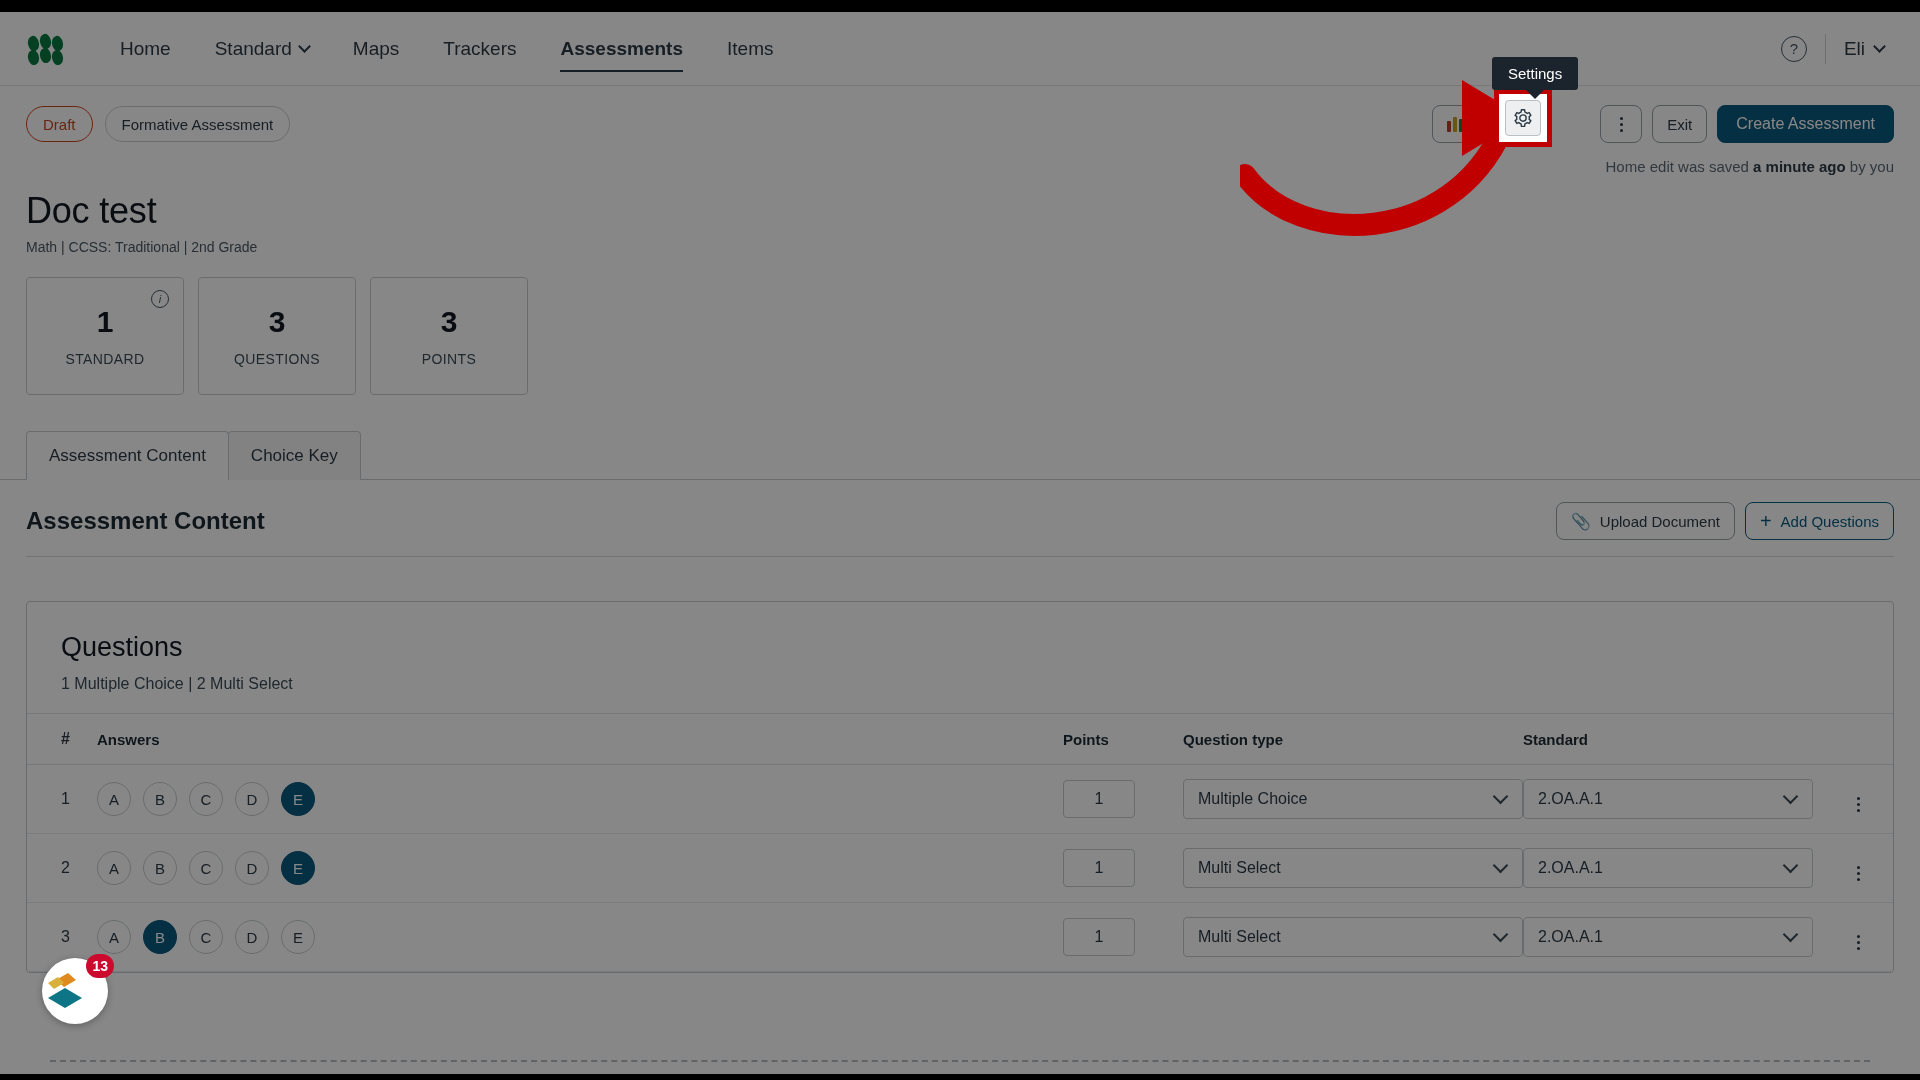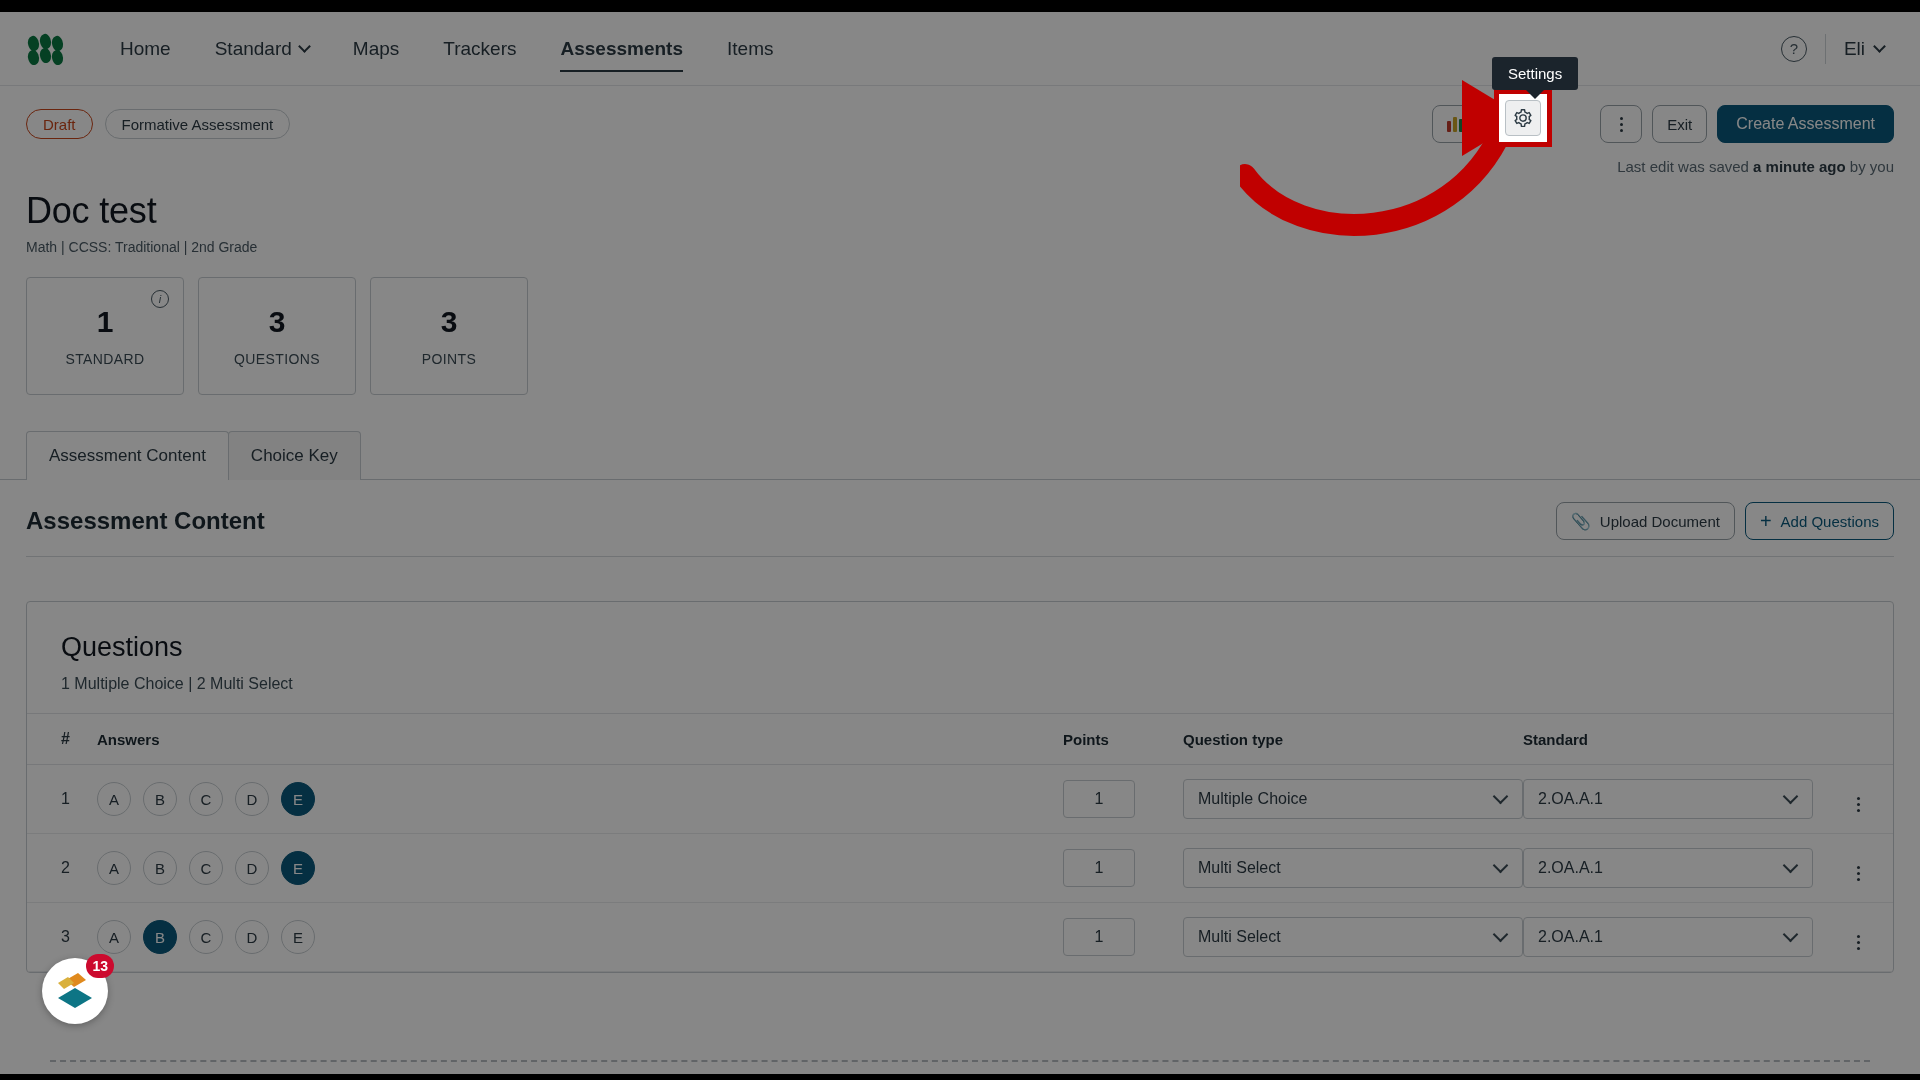--- a/index.html
+++ b/index.html
@@ -64,21 +64,21 @@
   .user { display:flex; align-items:center; gap:10px; font-size:19px; color:#2d3b45; }
 
   
   .actionbar {
     position:relative; height: 76px;
     display:flex; align-items:center; padding: 0 26px;
   }
   .pill {
     border-radius: 18px; padding: 6px 16px; font-size: 15px;
     border: 1px solid #c7cdd1; color:#2d3b45; background:#fff;
-    display:inline-flex; align-items:center; height:30px;
+    display:inline-flex; align-items:center; height:36px;
   }
   .pill.draft { border-color:#c9471c; color:#c9471c; margin-right: 12px; }
   .actions { margin-left:auto; display:flex; align-items:center; gap: 10px; }
   .btn {
     height: 38px; border:1px solid #9aa3a9; background:#fff; border-radius:8px;
     font-size:15px; color:#2d3b45; display:inline-flex; align-items:center;
     gap:9px; padding: 0 14px; white-space:nowrap;
   }
   .btn.icon-only { width: 42px; padding:0; justify-content:center; }
   .btn.primary { background:#0b5a7d; border-color:#0b5a7d; color:#fff; padding:0 18px; font-size:16px;}
@@ -201,21 +201,21 @@
     width: 36px; height: 36px; border:1px solid #b9c0c5; border-radius:4px;
     background:#eeeff0; display:flex; align-items:center; justify-content:center;
   }
   .arrow { position:absolute; z-index:77; left: 1240px; top: 60px; }
 
   
   .widget {
     position:absolute; z-index:82; left: 42px; top: 958px;
     width: 66px; height:66px; border-radius:50%; background:#fff;
     box-shadow: 0 2px 7px rgba(0,0,0,.28);
-    display:flex; align-items:center; justify-content:center;
+    display:flex; align-items:center; 
   }
   .badge {
     position:absolute; top:-4px; right:-6px; background:#cc0a2e; color:#fff;
     min-width:26px; height:24px; border-radius:12px; font-size:14px; font-weight:700;
     display:flex; align-items:center; justify-content:center; padding:0 6px;
   }
   .dash-rule {
     position:absolute; left: 50px; right: 50px; top: 1048px; height:0;
     border-top: 2px dashed #b8bdc2; z-index:54;
   }
@@ -298,21 +298,21 @@
       <button class="btn">
         <span>Exit</span>
       </button>
 
       <button class="btn primary">
         <span>Create Assessment</span>
       </button>
     </div>
 
     <div class="saved-text">
-      <span>Last edit was saved </span><strong>a minute ago</strong><span> by you</span>
+      <span>Home edit was saved </span><strong>a minute ago</strong><span> by you</span>
     </div>
   </div>
 
   <div class="titleblock">
     <div class="doc-title">Doc test</div>
     <div class="doc-meta">Math  |  CCSS: Traditional  |  2nd Grade</div>
   </div>
 
   <div class="stats">
     <div class="stat">

